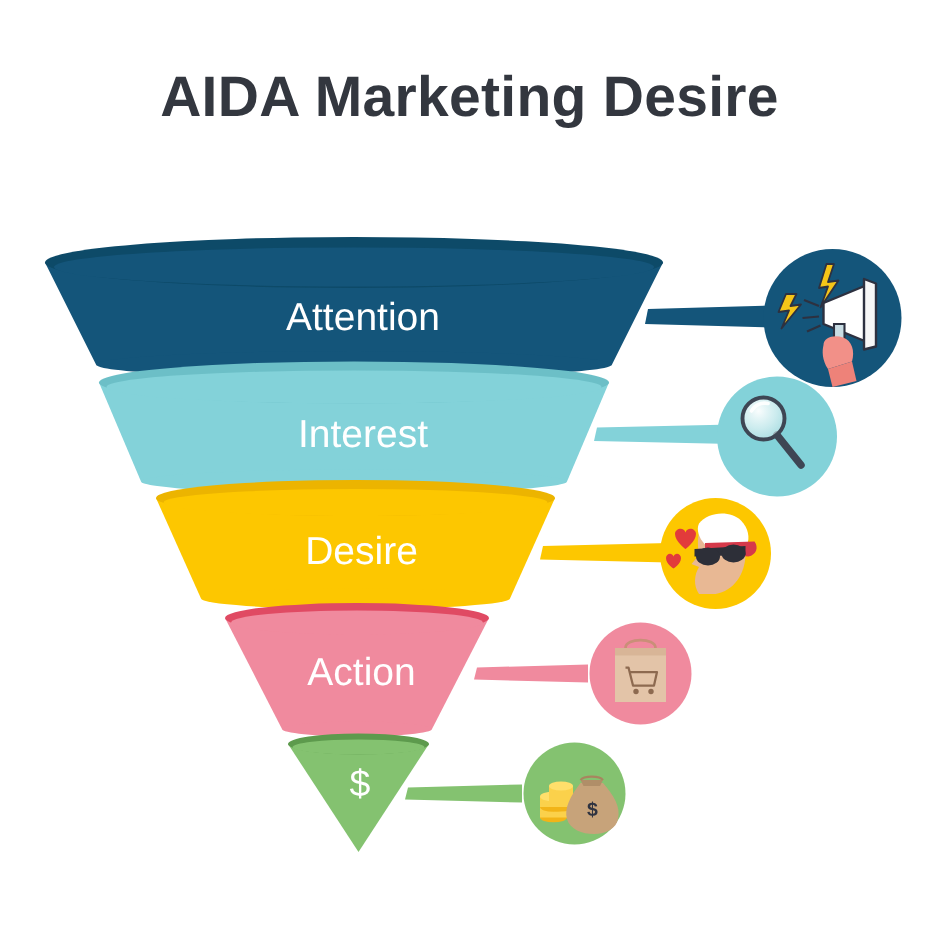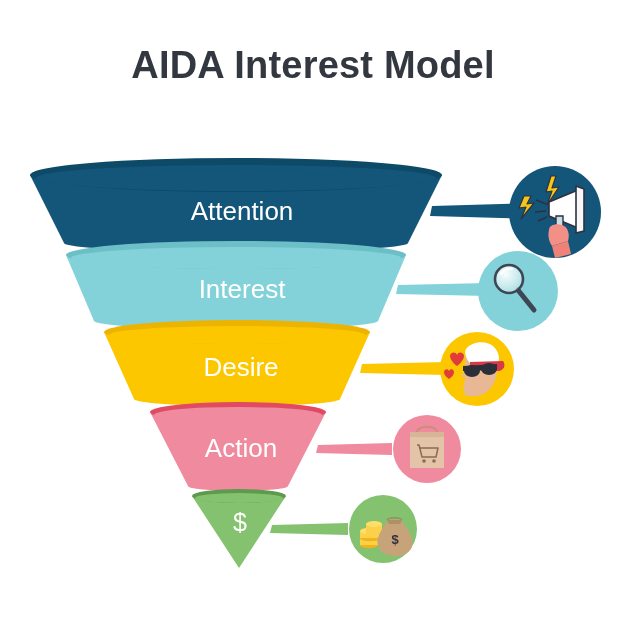--- a/index.html
+++ b/index.html
@@ -53,21 +53,21 @@
     fill: #ffffff;
     text-anchor: middle;
     dominant-baseline: middle;
   }
 </style>
 </head>
 <body>
 
 <div id="canvas">
 
-  <div id="title">AIDA Interest Model</div>
+  <div id="title">AIDA Marketing Desire</div>
 
   <svg id="diagram" viewBox="0 0 626 626">
     <defs>
       <clipPath id="clip-attention">
           <path d="M 58 170 L 568 170 L 568 250 L 58 250 Z"></path>
         </clipPath>
       <radialGradient id="lens-grad" cx="38%" cy="32%" r="72%">
         <stop offset="0%" stop-color="#ffffff" stop-opacity="0.96"></stop>
         <stop offset="58%" stop-color="#e9f6f7" stop-opacity="0.72"></stop>
         <stop offset="100%" stop-color="#cfe9ec" stop-opacity="0.55"></stop>

